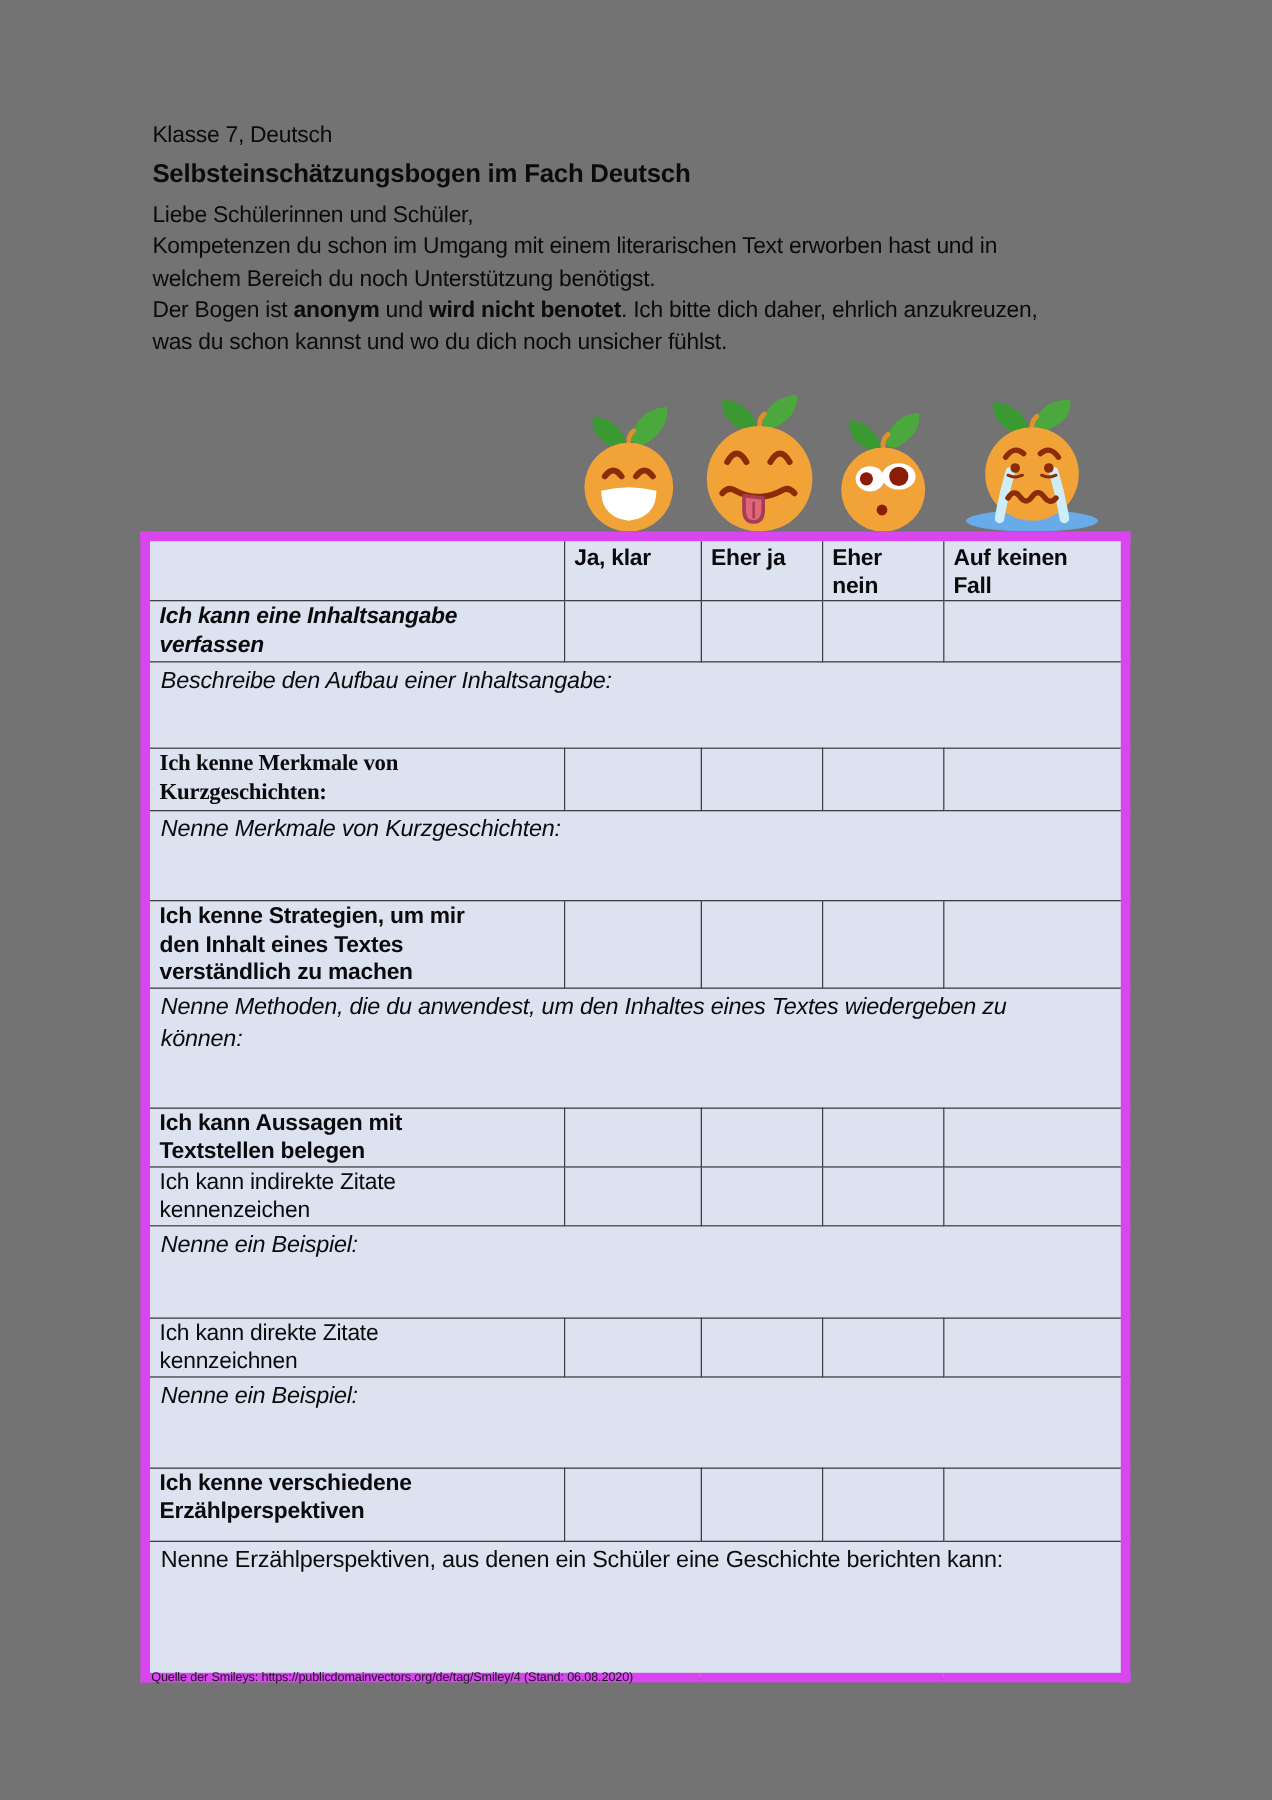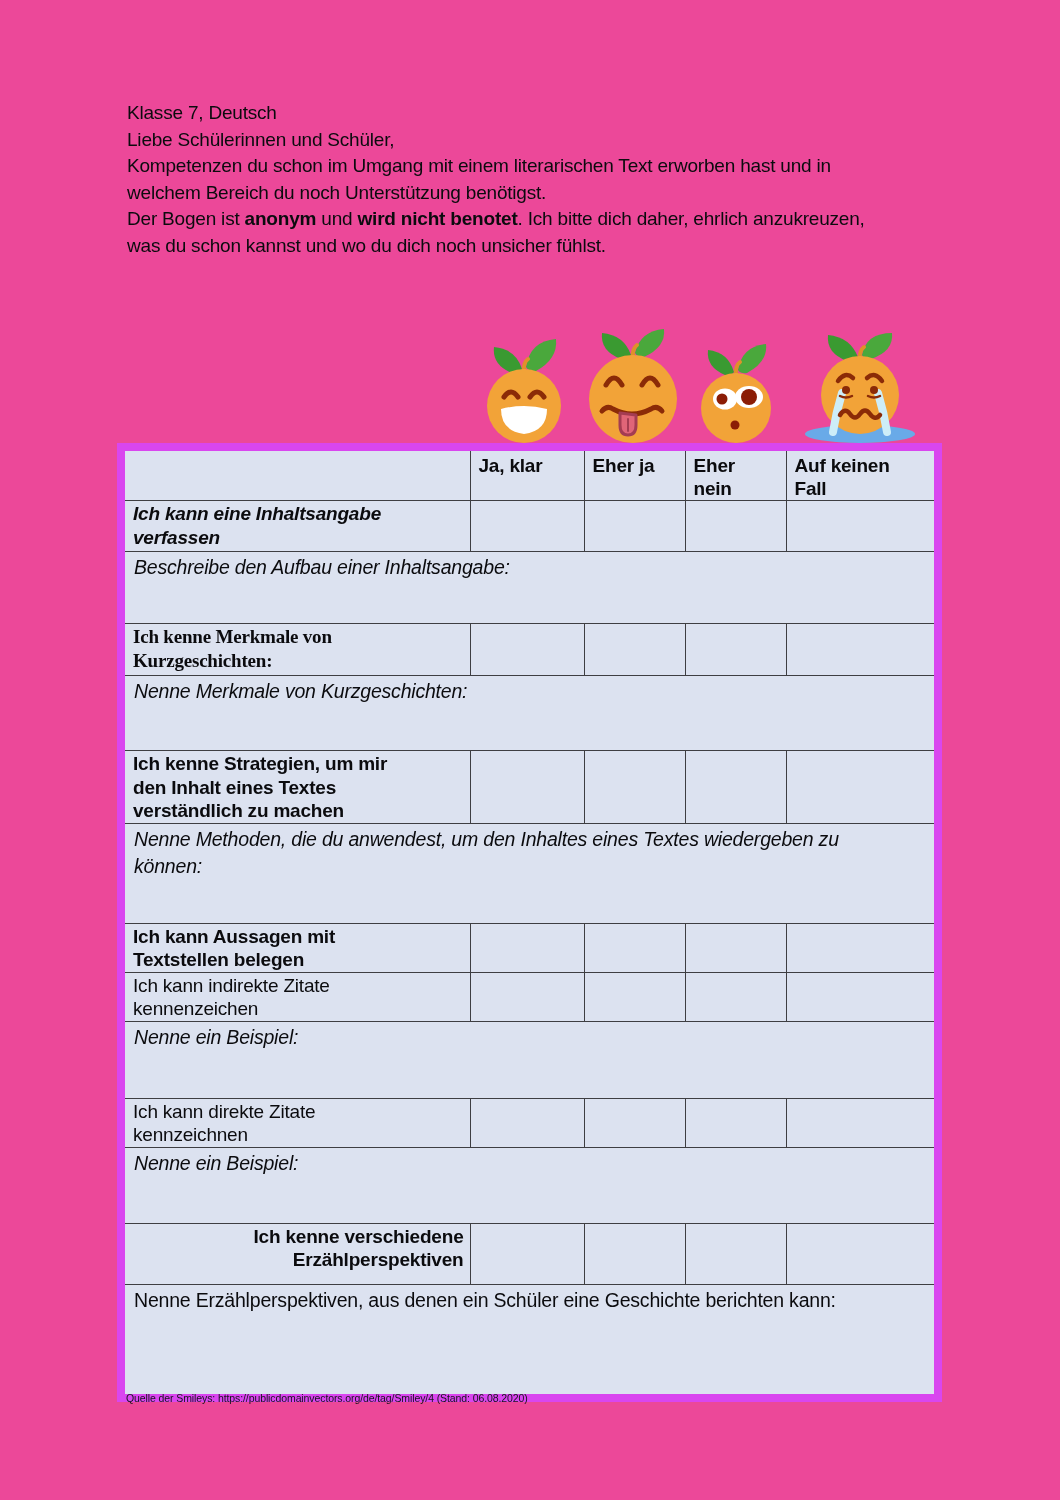--- a/index.html
+++ b/index.html
@@ -1,18 +1,18 @@
 <!DOCTYPE html>
 <html><head>
 <meta charset="utf-8">
 <style>
   html,body { margin:0; padding:0; }
   .canvas {
     position:relative; width:1060px; height:1500px;
-    background:#ec4899;
+    background:#737373;
     font-family:"Liberation Sans", sans-serif;
     color:#0b0b0e;
     letter-spacing:-0.2px;
     overflow:hidden;
   }
   .intro { position:absolute; left:127px; top:100px; width:800px; font-size:19px; line-height:26.5px; }
   .class-line { }
   .title { font-size:21.5px; font-weight:bold; line-height:30px; margin:3px 0 7px 0; }
   .intro-line { }
   .intro-line .b { font-weight:bold; }
@@ -44,20 +44,21 @@
 
   .source-note { position:absolute; left:126px; top:1392px; font-size:10.5px; letter-spacing:-0.1px; color:#16161a; }
 </style>
 </head>
 <body>
 
 <div class="canvas">
 
   <div class="intro">
     <div class="class-line">Klasse 7, Deutsch</div>
+    <div class="title">Selbsteinschätzungsbogen im Fach Deutsch</div>
     <div id="intro-lines">
         <div class="intro-line"><span>Liebe Schülerinnen und Schüler,</span></div>
         <div class="intro-line"><span>Kompetenzen du schon im Umgang mit einem literarischen Text erworben hast und in</span></div>
         <div class="intro-line"><span>welchem Bereich du noch Unterstützung benötigst.</span></div>
         <div class="intro-line"><span>Der Bogen ist </span><span class="b">anonym</span><span> und </span><span class="b">wird nicht benotet</span><span>. Ich bitte dich daher, ehrlich anzukreuzen,</span></div>
         <div class="intro-line"><span>was du schon kannst und wo du dich noch unsicher fühlst.</span></div>
       </div>
   </div>
 
   <div class="smiley" style="left:470px; top:337px;">
@@ -187,21 +188,21 @@
         <tr style="height: 48px; padding-left: 11px;">
           <td class="qcell">Ich kann direkte Zitate<br>kennzeichnen</td>
           <td class="acell"></td>
           <td class="acell"></td>
           <td class="acell"></td>
           <td class="acell"></td>
         </tr>
         <tr style="height: 76px;">
           <td colspan="5" class="pcell italic">Nenne ein Beispiel:</td>
         </tr>
-        <tr style="height: 61px; text-align: right;">
+        <tr style="height: 61px;">
           <td class="qcell bold">Ich kenne verschiedene<br>Erzählperspektiven</td>
           <td class="acell"></td>
           <td class="acell"></td>
           <td class="acell"></td>
           <td class="acell"></td>
         </tr>
         <tr style="height: 114px;">
           <td colspan="5" class="pcell">Nenne Erzählperspektiven, aus denen ein Schüler eine Geschichte berichten kann:</td>
         </tr>
       </tbody>

